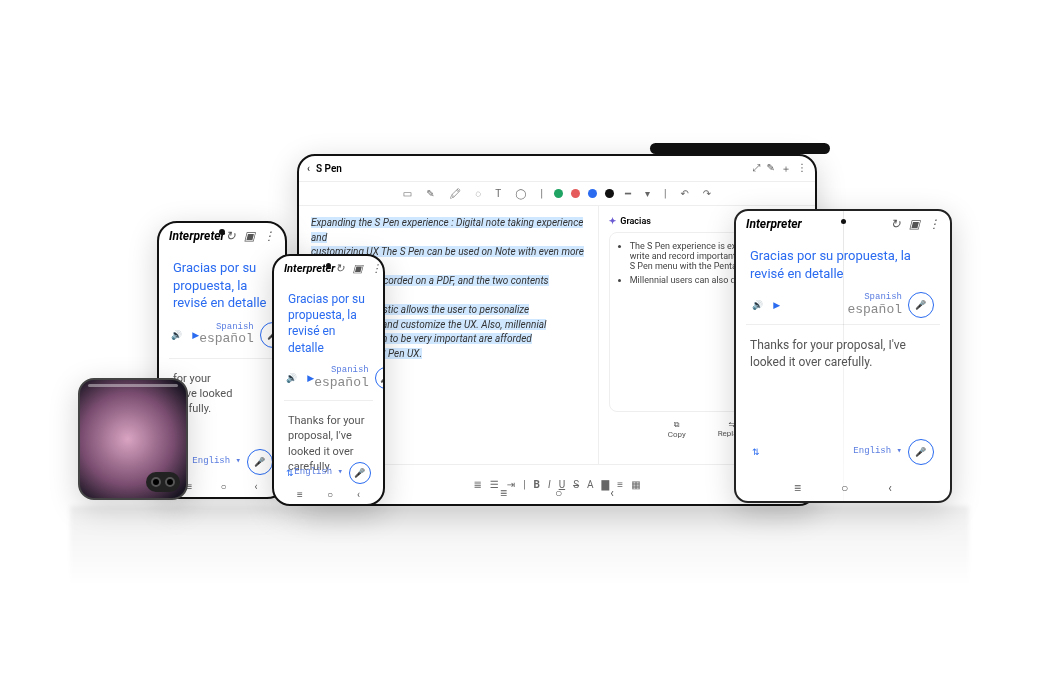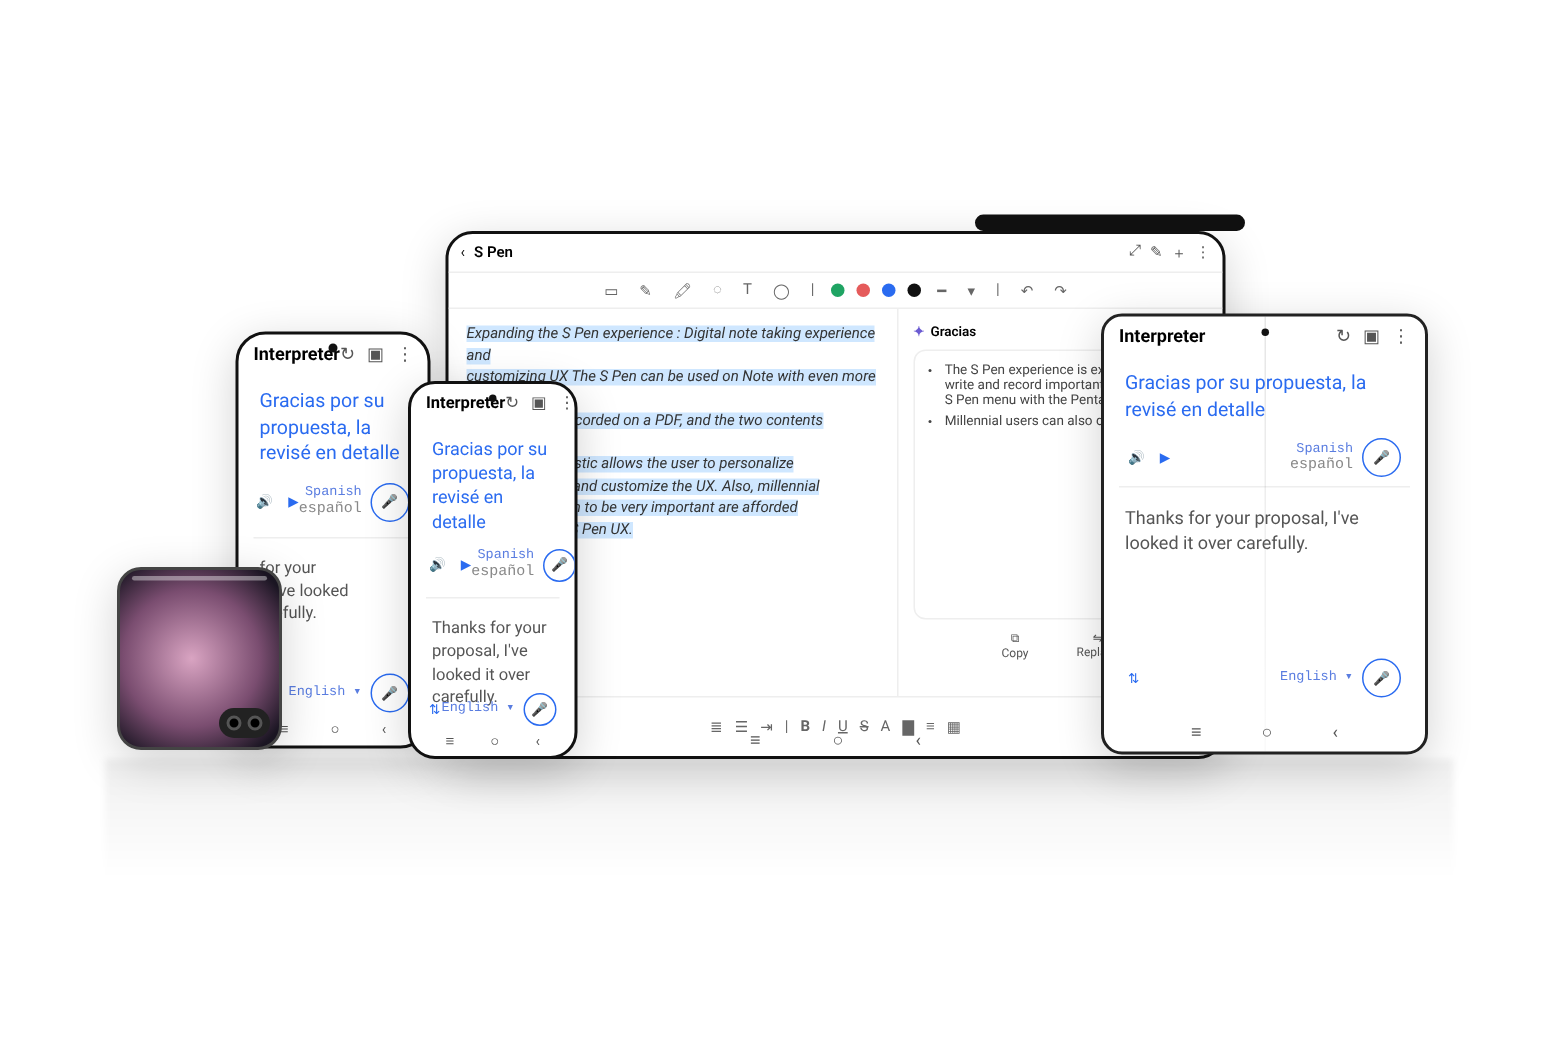--- a/index.html
+++ b/index.html
@@ -28,27 +28,27 @@
   .spark { color:#6b5bd2; }
   .tab-side-card { border:1px solid #eee; border-radius:8px; padding:8px; height: 180px; }
   .tab-side ul { list-style: disc; margin-left: 12px; color:#444; }
   .tab-side li { margin-bottom:4px; }
   .tab-actions { display:flex; justify-content:center; gap:32px; font-size:8px; color:#555; margin-top:8px; }
   .tab-actions div { text-align:center; }
   .tab-footer { height:40px; display:flex; align-items:center; justify-content:center; gap:8px; border-top:1px solid #eee; font-size:10px; color:#666; }
   .navbar { position:absolute; bottom:4px; left:0; right:0; display:flex; justify-content:center; gap:48px; font-size:12px; color:#555; }
 
   
-  .interp-head { display:flex; align-items:center; justify-content:space-between; padding:6px 10px; font-weight:700; font-size:12px; }
+  .interp-head { display:flex; align-items:center; justify-content:space-between; padding:6px 10px; font-weight:700; font-size:12px;font-style:italic; }
   .interp-head .acts { display:flex; gap:8px; color:#555; font-weight:400; }
   .translated { color:#2a6bf0; font-size:13px; line-height:1.35; padding: 10px 14px 4px; }
   .controls { display:flex; align-items:center; justify-content:space-between; padding:6px 12px 10px; font-size:9px; }
   .ctl-left { display:flex; gap:10px; color:#2a6bf0; align-items:center; }
   .lang { color:#5a7de0; text-align:right; line-height:1.1; margin-right:6px;font-family:Liberation Mono, monospace; }
-  .lang small{ color:#888; font-size:10px; display:block;text-align:center;}
+  .lang small{ color:#888; font-size:13px; display:block;text-align:center;}
   .mic { width:26px; height:26px; border-radius:50%; border:1px solid #2a6bf0; display:flex; align-items:center; justify-content:center; color:#2a6bf0; }
   .divider { height:1px; background:#eee; margin: 0 10px; }
   .source { color:#555; font-size:12px; padding: 12px 14px; line-height:1.4; }
   .bottom-controls { position:absolute; left:0; right:0; bottom:22px; display:flex; align-items:center; justify-content:space-between; padding:0 12px; font-size:9px; }
   .swap { color:#2a6bf0; }
 
   
   .phoneA { left: 157px; top: 221px; width: 130px; height: 278px; border-radius: 20px; z-index: 2; }
   .cam-hole { position:absolute; top:6px; left:50%; width:6px; height:6px; margin-left:-3px; background:#111; border-radius:50%; }
 

